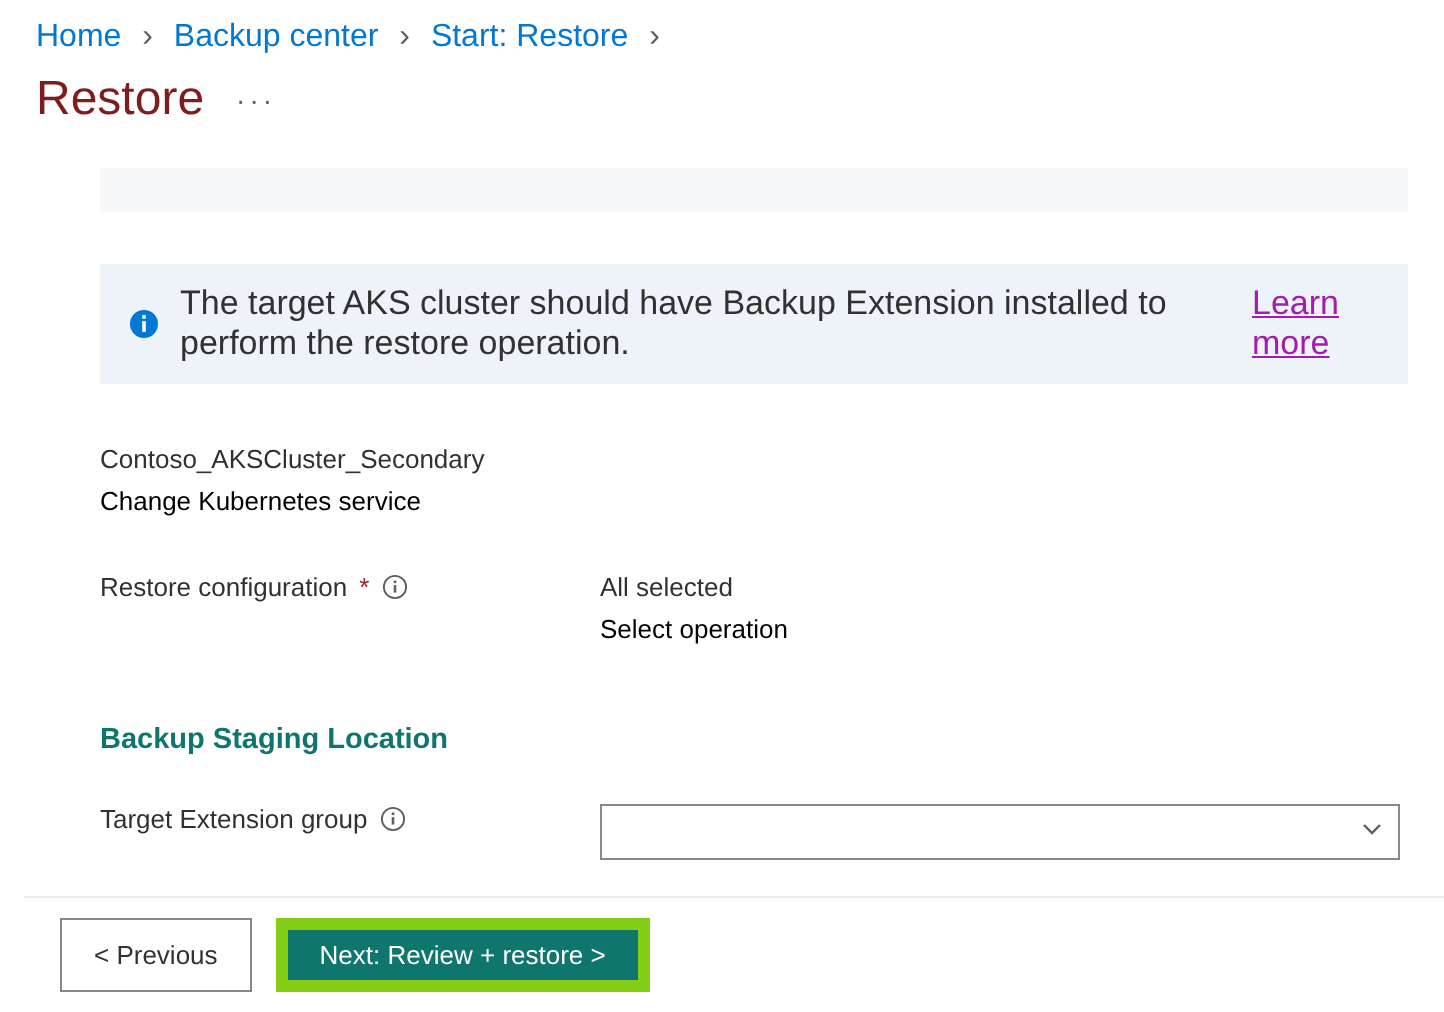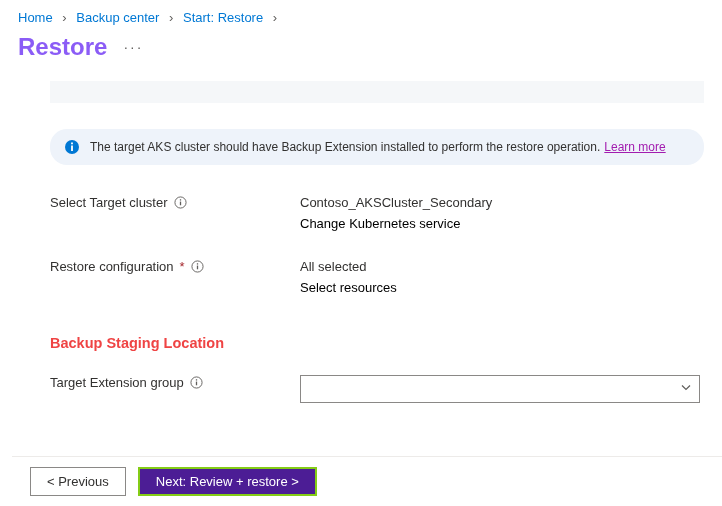--- a/index.html
+++ b/index.html
@@ -8,60 +8,59 @@
       font-size: 13px;
       color: #323130;
       background: #ffffff;
       width: 722px;
       height: 506px;
       position: relative;
       overflow: hidden;
     }
     .breadcrumb {
       padding: 10px 18px 0 18px;
-      font-size: 13px;
+      font-size: 16px;
     }
     .breadcrumb a {
       color: #0078d4;
       text-decoration: none;
     }
     .breadcrumb .sep {
       color: #605e5c;
       margin: 0 6px;
     }
     .header {
       display: flex;
       align-items: center;
       padding: 8px 18px 20px 18px;
     }
     .header h1 {
       font-size: 24px;
-      font-weight: 700;
-      color: #8b5cf6;
+      font-weight: 400;
+      color: #7f1d1d;
     }
     .header .dots {
       margin-left: 16px;
       color: #605e5c;
       font-size: 14px;
       letter-spacing: 2px;
     }
     .content { padding: 0 18px 0 50px; }
     .placeholder-bar {
       background: #f5f7f9;
       height: 22px;
       margin-bottom: 26px;
     }
     .info-banner {
       background: #eef3fa;
       padding: 10px 14px;
       display: flex;
       align-items: center;
-      font-size: 12px;
+      font-size: 17px;
       margin-bottom: 30px;
-      border-radius: 17px;
     }
     .info-banner .icon {
       width: 16px;
       height: 16px;
       margin-right: 10px;
       flex-shrink: 0;
     }
     .info-banner a {
       color: #a21caf;
       text-decoration: underline;
@@ -96,21 +95,21 @@
     .form-value .link {
       color: #000000;
       text-decoration: none;
       margin-top: 6px;
       display: inline-block;
     }
     .section-heading {
       font-size: 14.5px;
       font-weight: 600;
       margin: 40px 0 24px 0;
-      color: #ef4444;
+      color: #0f766e;
     }
     .select-wrap { flex: 1; max-width: 400px; position: relative; }
     .select-box {
       width: 100%;
       height: 28px;
       border: 1px solid #8a8886;
       background: #ffffff;
       font-size: 13px;
       padding: 0 28px 0 8px;
       appearance: none;
@@ -137,22 +136,22 @@
       padding: 5px 16px;
       cursor: pointer;
       font-family: inherit;
     }
     .btn-secondary {
       background: #ffffff;
       border: 1px solid #8a8886;
       color: #323130;
     }
     .btn-primary {
-      background: #4c1d95;
-      border: 2px solid #84cc16;
+      background: #0f766e;
+      border: 6px solid #84cc16;
       color: #ffffff;
     }
   </style>
 </head>
 <body>
 
 <div class="breadcrumb">
   <a href="#">Home</a>
   <span class="sep">›</span>
   <a href="#">Backup center</a>
@@ -175,51 +174,41 @@
           <circle cx="8" cy="8" r="7" fill="#0078d4"></circle>
           <rect x="7.1" y="6.5" width="1.8" height="5.5" fill="#fff"></rect>
           <rect x="7.1" y="3.5" width="1.8" height="1.8" fill="#fff"></rect>
         </svg>
     </span>
     <span>The target AKS cluster should have Backup Extension installed to perform the restore operation.</span>
     <a href="#">Learn more</a>
   </div>
 
   <div class="form-row">
-    <div class="form-label">
-      <span>Select Target cluster</span>
-      <span class="info-icon">
-        <svg viewBox="0 0 14 14" width="13" height="13">
-            <circle cx="7" cy="7" r="6" fill="none" stroke="#605e5c" stroke-width="1"></circle>
-            <rect x="6.3" y="6" width="1.4" height="4" fill="#605e5c"></rect>
-            <rect x="6.3" y="3.5" width="1.4" height="1.4" fill="#605e5c"></rect>
-          </svg>
-      </span>
-    </div>
     <div class="form-value">
       <div class="val">Contoso_AKSCluster_Secondary</div>
       <a href="#" class="link">Change Kubernetes service</a>
     </div>
   </div>
 
   <div class="form-row">
     <div class="form-label">
       <span>Restore configuration</span>
       <span class="req">*</span>
       <span class="info-icon">
         <svg viewBox="0 0 14 14" width="13" height="13">
             <circle cx="7" cy="7" r="6" fill="none" stroke="#605e5c" stroke-width="1"></circle>
             <rect x="6.3" y="6" width="1.4" height="4" fill="#605e5c"></rect>
             <rect x="6.3" y="3.5" width="1.4" height="1.4" fill="#605e5c"></rect>
           </svg>
       </span>
     </div>
     <div class="form-value">
       <div class="val">All selected</div>
-      <a href="#" class="link">Select resources</a>
+      <a href="#" class="link">Select operation</a>
     </div>
   </div>
 
   <h3 class="section-heading">Backup Staging Location</h3>
 
   <div class="form-row">
     <div class="form-label">
       <span>Target Extension group</span>
       <span class="info-icon">
         <svg viewBox="0 0 14 14" width="13" height="13">

